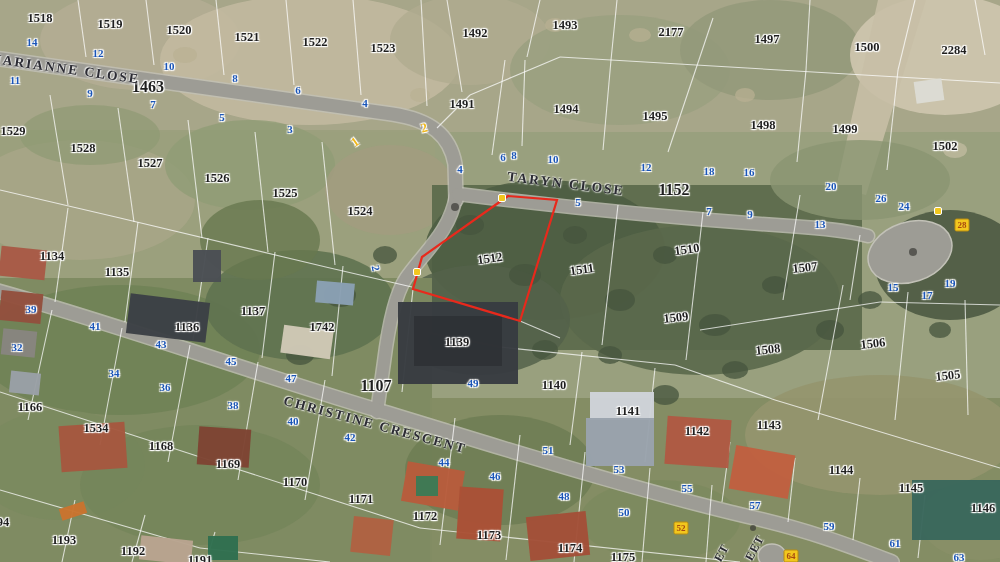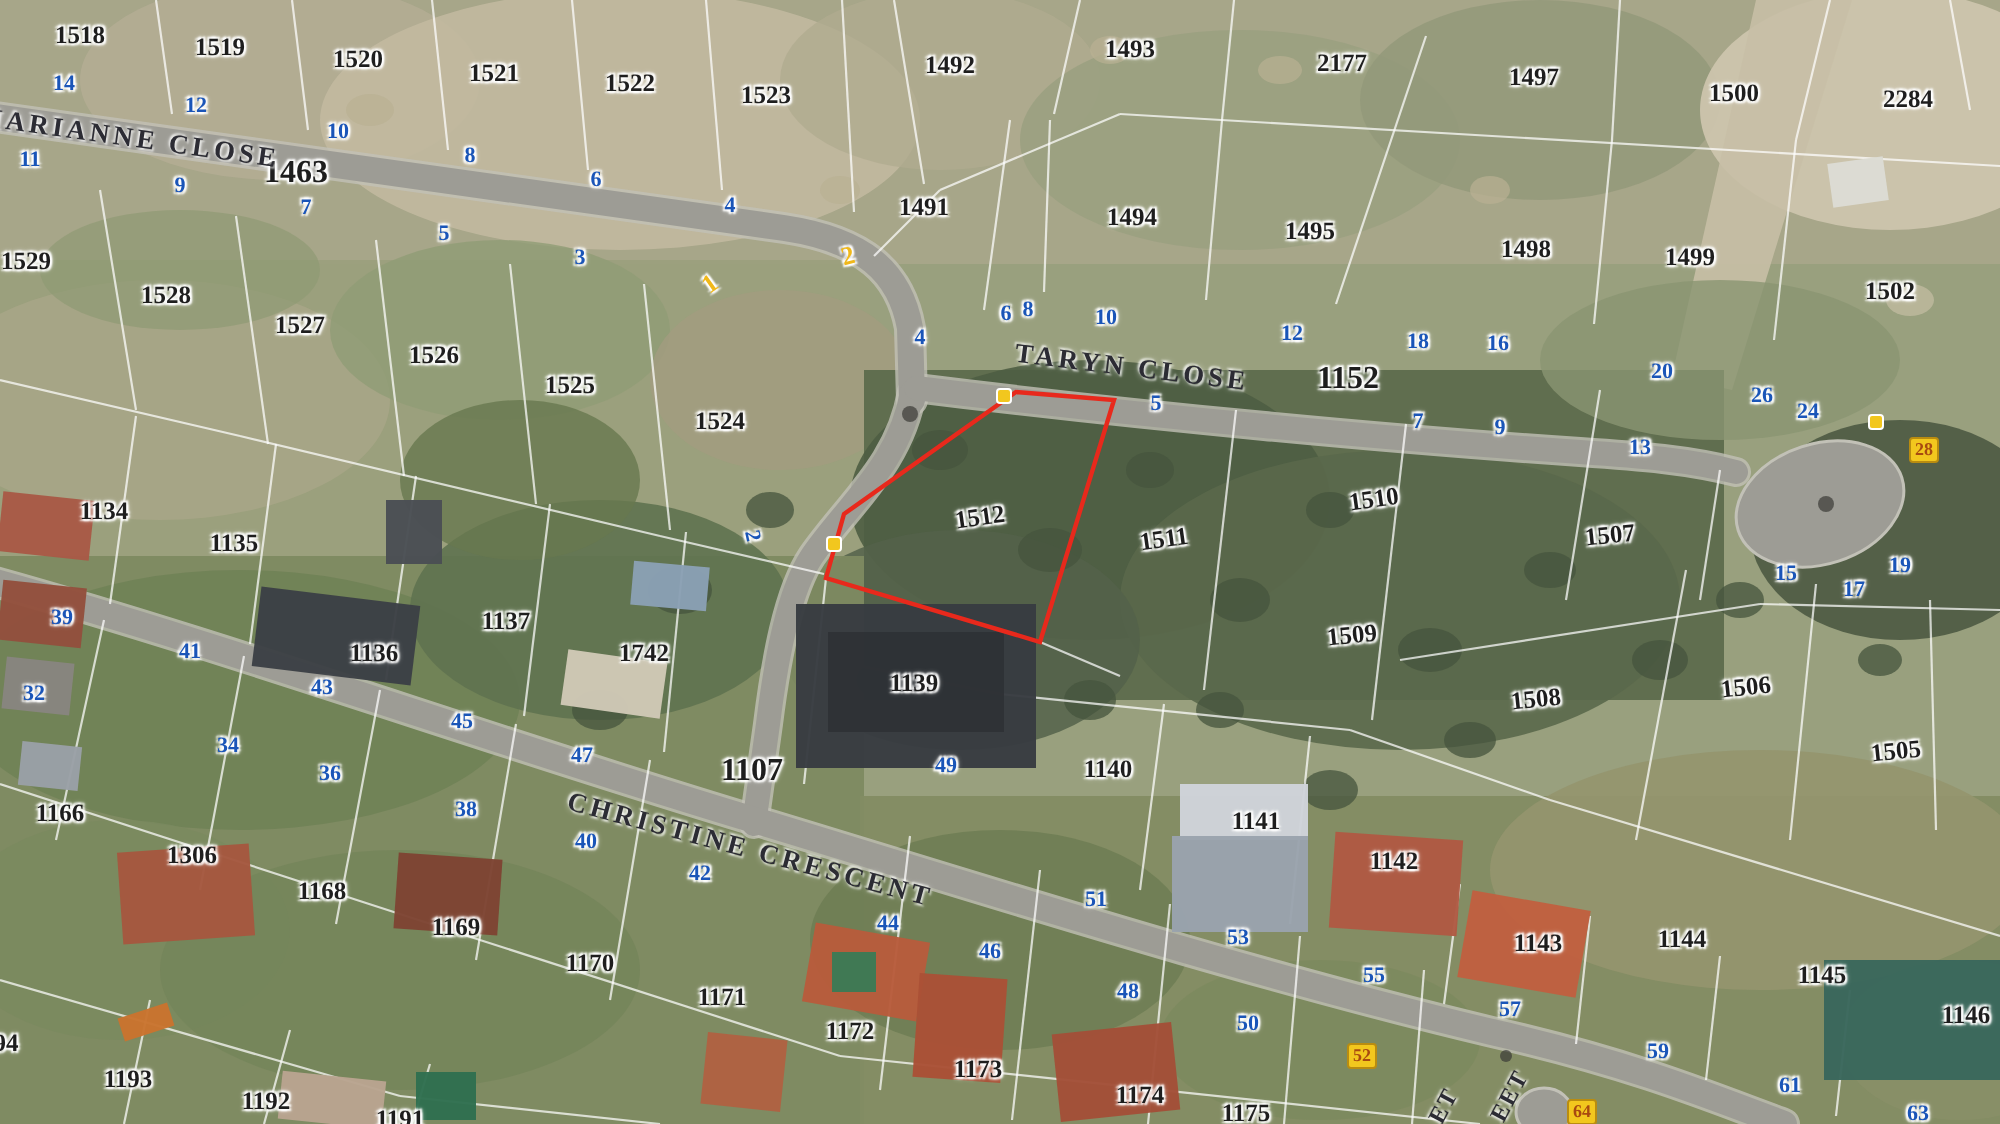--- a/index.html
+++ b/index.html
@@ -228,26 +228,26 @@
       <span class="pl" style="left: 948px; top: 376px; transform: translate(-50%, -50%) rotate(-6deg);">1505</span>
       <span class="pl" style="left: 52px; top: 256px; transform: translate(-50%, -50%) rotate(0deg);">1134</span>
       <span class="pl" style="left: 117px; top: 272px; transform: translate(-50%, -50%) rotate(0deg);">1135</span>
       <span class="pl" style="left: 187px; top: 291px; transform: translate(-50%, -50%) rotate(0deg); margin-top: 36px;">1136</span>
       <span class="pl" style="left: 253px; top: 311px; transform: translate(-50%, -50%) rotate(0deg);">1137</span>
       <span class="pl" style="left: 322px; top: 327px; transform: translate(-50%, -50%) rotate(0deg);">1742</span>
       <span class="pl" style="left: 457px; top: 342px; transform: translate(-50%, -50%) rotate(0deg);">1139</span>
       <span class="pl" style="left: 554px; top: 385px; transform: translate(-50%, -50%) rotate(0deg);">1140</span>
       <span class="pl" style="left: 628px; top: 411px; transform: translate(-50%, -50%) rotate(0deg);">1141</span>
       <span class="pl" style="left: 697px; top: 431px; transform: translate(-50%, -50%) rotate(0deg);">1142</span>
-      <span class="pl" style="left: 769px; top: 472px; transform: translate(-50%, -50%) rotate(0deg); text-align: center;">1143</span>
+      <span class="pl" style="left: 769px; top: 425px; transform: translate(-50%, -50%) rotate(0deg); text-align: center;">1143</span>
       <span class="pl" style="left: 841px; top: 470px; transform: translate(-50%, -50%) rotate(0deg);">1144</span>
       <span class="pl" style="left: 911px; top: 488px; transform: translate(-50%, -50%) rotate(0deg);">1145</span>
       <span class="pl" style="left: 983px; top: 508px; transform: translate(-50%, -50%) rotate(0deg);">1146</span>
       <span class="pl" style="left: 30px; top: 407px; transform: translate(-50%, -50%) rotate(0deg);">1166</span>
-      <span class="pl" style="left: 96px; top: 428px; transform: translate(-50%, -50%) rotate(0deg);">1306</span>
+      <span class="pl" style="left: 96px; top: 428px; transform: translate(-50%, -50%) rotate(0deg);">1534</span>
       <span class="pl" style="left: 161px; top: 446px; transform: translate(-50%, -50%) rotate(0deg);">1168</span>
       <span class="pl" style="left: 228px; top: 464px; transform: translate(-50%, -50%) rotate(0deg);">1169</span>
       <span class="pl" style="left: 295px; top: 482px; transform: translate(-50%, -50%) rotate(0deg);">1170</span>
       <span class="pl" style="left: 361px; top: 499px; transform: translate(-50%, -50%) rotate(0deg);">1171</span>
       <span class="pl" style="left: 425px; top: 516px; transform: translate(-50%, -50%) rotate(0deg);">1172</span>
       <span class="pl" style="left: 489px; top: 535px; transform: translate(-50%, -50%) rotate(0deg);">1173</span>
       <span class="pl" style="left: 558px; top: 548px; transform: translate(-50%, -50%) rotate(0deg); margin-left: 12px;">1174</span>
       <span class="pl" style="left: 623px; top: 557px; transform: translate(-50%, -50%) rotate(0deg);">1175</span>
       <span class="pl" style="left: 64px; top: 540px; transform: translate(-50%, -50%) rotate(0deg);">1193</span>
       <span class="pl" style="left: 133px; top: 551px; transform: translate(-50%, -50%) rotate(0deg);">1192</span>

